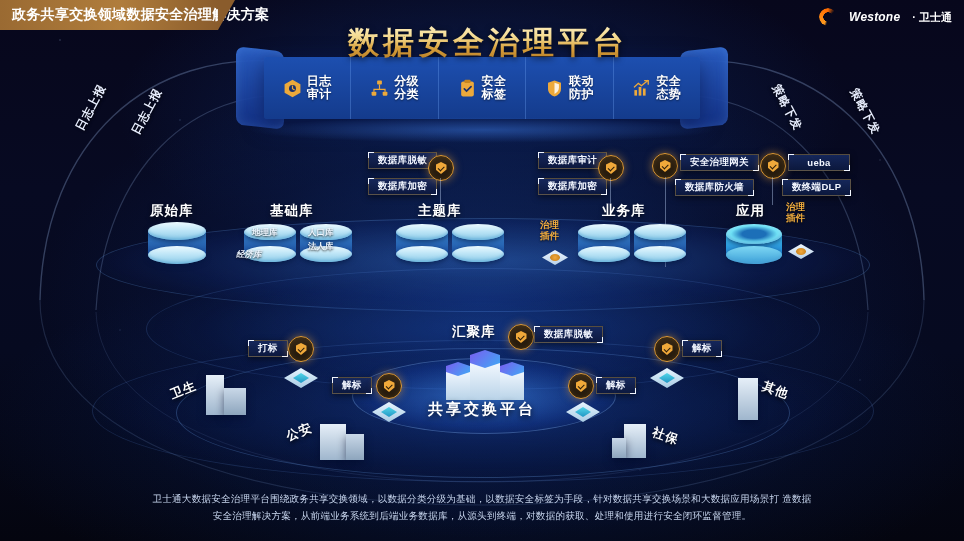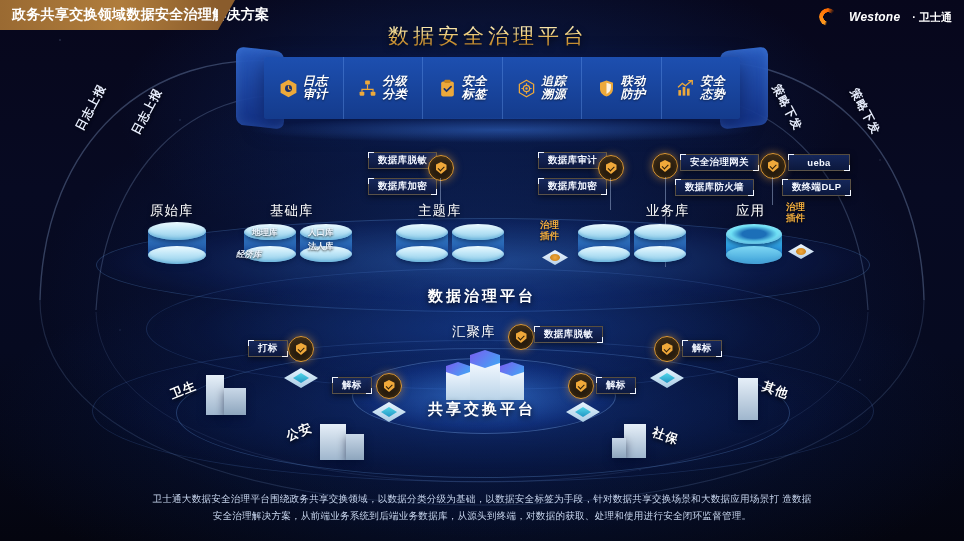--- a/index.html
+++ b/index.html
@@ -35,26 +35,26 @@
   .ribbon-text{color:#fff;font-size:14px;font-weight:bold;letter-spacing:.3px;white-space:nowrap;}
   
   .logo{position:absolute;right:12px;top:8px;display:flex;align-items:center;gap:12px;z-index:20;}
   .logo-mark{width:18px;height:18px;border-radius:50%;
     background:conic-gradient(from 210deg,#ff9a1e 0deg,#ff6a00 150deg,rgba(255,120,0,0) 200deg,rgba(255,120,0,0) 340deg,#ff9a1e 360deg);
     -webkit-mask:radial-gradient(circle,transparent 36%,#000 38%);mask:radial-gradient(circle,transparent 36%,#000 38%);}
   .logo-text{color:#fff;font-size:12px;font-weight:bold;font-style:italic;letter-spacing:.2px;}
   .logo-cn{color:#fff;font-size:11px;font-weight:bold;font-style:normal;}
   
   .main-title{position:absolute;left:12px;right:0;top:22px;text-align:center;z-index:15;
-    font-size:21px;font-weight:normal;letter-spacing:4px;
+    font-size:31px;font-weight:bold;letter-spacing:4px;
     background:linear-gradient(180deg,#fff2c8 0%,#f3d88c 38%,#d9a23e 62%,#a96f1c 100%);
     -webkit-background-clip:text;background-clip:text;color:transparent;
     filter:drop-shadow(0 2px 3px rgba(0,0,0,.75));}
   
-  .cap-wrap{position:absolute;left:236px;top:57px;width:532px;height:62px;z-index:14;font-style:italic;}
+  .cap-wrap{position:absolute;left:236px;top:57px;width:492px;height:62px;z-index:14;}
   .cap-side{position:absolute;top:-8px;width:48px;height:78px;border-radius:8px;
     background:linear-gradient(180deg,rgba(42,96,200,.95),rgba(20,52,140,.92));
     box-shadow:inset 0 0 12px rgba(120,180,255,.25);}
   .cap-side.l{left:0;transform:skewY(6deg);} .cap-side.r{right:0;transform:skewY(-6deg);}
   .cap-bar{position:absolute;left:28px;right:28px;top:0;height:62px;display:flex;
     background:linear-gradient(180deg,#1d4fb0,#143b8c);border-radius:3px;
     box-shadow:0 6px 22px rgba(8,24,80,.7);}
   .cap{flex:1;display:flex;align-items:center;justify-content:center;gap:5px;
     border-right:1px solid rgba(110,160,240,.35);}
   .cap:last-child{border-right:none;}
@@ -77,21 +77,21 @@
     border:1px solid rgba(110,165,250,.16);}
   .plat-core{left:352px;top:358px;width:262px;height:74px;
     background:radial-gradient(ellipse at 50% 50%,rgba(70,150,255,.52),rgba(25,70,180,.28) 60%,rgba(10,30,90,0) 82%);
     border:1px solid rgba(150,200,255,.30);}
   
   .cyl{position:absolute;}
   .disk{position:absolute;left:0;border-radius:50%;
     background:linear-gradient(180deg,#ecfaff 0%,#bfe6f7 45%,#8ccbe8 100%);
     box-shadow:0 2px 5px rgba(0,20,60,.6), inset 0 -2px 3px rgba(80,160,210,.5);}
   .cyl-body{position:absolute;left:0;background:linear-gradient(180deg,rgba(60,140,215,.92),rgba(28,82,165,.92));}
-  .sec-lbl{position:absolute;color:#fff;font-size:13.5px;font-weight:normal;letter-spacing:1px;
+  .sec-lbl{position:absolute;color:#fff;font-size:13.5px;font-weight:bold;letter-spacing:1px;
     text-shadow:0 2px 4px rgba(0,0,0,.7);white-space:nowrap;text-align:center;}
   .mini-lbl{position:absolute;color:#eef6ff;font-size:8.5px;font-weight:bold;white-space:nowrap;
     text-shadow:0 1px 2px rgba(0,0,0,.8);}
   
   .chip{position:absolute;display:flex;align-items:center;height:17px;padding:0 9px;box-sizing:border-box;
     background:linear-gradient(180deg,rgba(22,40,92,.95),rgba(12,24,62,.95));
     border:1px solid rgba(150,120,60,.55);color:#f2f6ff;font-size:9.5px;font-weight:bold;
     white-space:nowrap;letter-spacing:.3px;box-shadow:0 2px 6px rgba(0,0,0,.5);}
   .chip:before,.chip:after{content:"";position:absolute;width:5px;height:5px;border-color:#e8a03a;}
   .chip:before{left:-1px;top:-1px;border-left:1.5px solid;border-top:1.5px solid;}
@@ -198,34 +198,20 @@
               <rect x="8" y="1" width="8" height="4" rx="1.5" fill="#c7851f"></rect>
               <path d="M8 12.5l2.8 2.8L16.5 9.6" stroke="#1a2f6b" stroke-width="2.1" fill="none" stroke-linecap="round"></path>
             </svg>
         </span>
         <span class="cap-lbl">
           <span>安全</span><br>
           <span>标签</span>
         </span>
       </div>
 
-      <div class="cap">
-        <span class="cap-ic">
-          <svg viewBox="0 0 24 24" width="19" height="19">
-              <path d="M12 1.5l9 5.2v10.6l-9 5.2-9-5.2V6.7z" fill="none" stroke="#eda93b" stroke-width="1.6"></path>
-              <circle cx="12" cy="12" r="4" fill="none" stroke="#eda93b" stroke-width="1.6"></circle>
-              <circle cx="12" cy="12" r="1.5" fill="#eda93b"></circle>
-              <path d="M12 5.5v2M12 16.5v2M5.5 12h2M16.5 12h2" stroke="#eda93b" stroke-width="1.5"></path>
-            </svg>
-        </span>
-        <span class="cap-lbl">
-          <span>追踪</span><br>
-          <span>溯源</span>
-        </span>
-      </div>
 
       <div class="cap">
         <span class="cap-ic">
           <svg viewBox="0 0 24 24" width="19" height="19">
               <path d="M12 1.8l8.2 3v7.4c0 5-3.6 8.3-8.2 10-4.6-1.7-8.2-5-8.2-10V4.8z" fill="#eda93b"></path>
               <path d="M12 4.6v14.2c3.1-1.3 5.6-3.7 5.6-7.6V6.6z" fill="#fff" opacity=".85"></path>
             </svg>
         </span>
         <span class="cap-lbl">
           <span>联动</span><br>
@@ -262,21 +248,20 @@
     <path d="M96 312 C 100 420, 268 482, 482 482 C 696 482, 864 420, 868 312" fill="none" stroke="rgba(150,185,245,.12)" stroke-width="1"></path>
   </svg>
 
   <div class="arc-lbl" style="left:66px;top:100px;transform:rotate(-62deg);">日志上报</div>
   <div class="arc-lbl" style="left:122px;top:104px;transform:rotate(-62deg);">日志上报</div>
   <div class="arc-lbl" style="left:762px;top:100px;transform:rotate(62deg);">策略下发</div>
   <div class="arc-lbl" style="left:840px;top:104px;transform:rotate(62deg);">策略下发</div>
 
   <div class="plat plat-top"></div>
   <div class="plat plat-mid"></div>
-  <div class="band-lbl" style="top:287px;">数据治理平台</div>
 
   <div class="chip" style="left:368px;top:152px;">数据库脱敏</div>
   <div class="chip" style="left:368px;top:178px;">数据库加密</div>
   <div class="badge" style="left:428px;top:155px;">
       <i></i>
     </div>
   <div class="lead" style="left:440px;top:178px;width:1px;height:36px;"></div>
 
   <div class="chip" style="left:538px;top:152px;">数据库审计</div>
   <div class="chip" style="left:538px;top:178px;">数据库加密</div>
@@ -333,21 +318,21 @@
     <div class="disk" style="top:0;width:52px;height:16px;"></div>
     <div class="disk" style="top:22px;width:52px;height:16px;"></div>
   </div>
 
   <div class="plug-lbl" style="left:540px;top:220px;">
     <span>治理</span><br>
     <span>插件</span>
   </div>
   <div class="plug" style="left:542px;top:250px;"></div>
 
-  <div class="sec-lbl" style="left:602px;top:202px;margin-left:44px;">业务库</div>
+  <div class="sec-lbl" style="left:602px;top:202px;">业务库</div>
   <div class="cyl" style="left:578px;top:224px;width:52px;height:40px;">
     <div class="cyl-body" style="top:8px;width:52px;height:22px;"></div>
     <div class="disk" style="top:0;width:52px;height:16px;"></div>
     <div class="disk" style="top:22px;width:52px;height:16px;"></div>
   </div>
   <div class="cyl" style="left:634px;top:224px;width:52px;height:40px;">
     <div class="cyl-body" style="top:8px;width:52px;height:22px;"></div>
     <div class="disk" style="top:0;width:52px;height:16px;"></div>
     <div class="disk" style="top:22px;width:52px;height:16px;"></div>
   </div>

